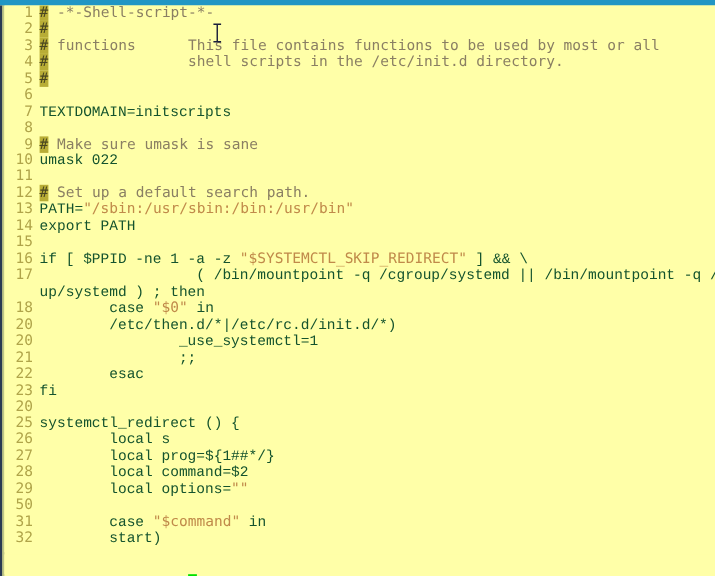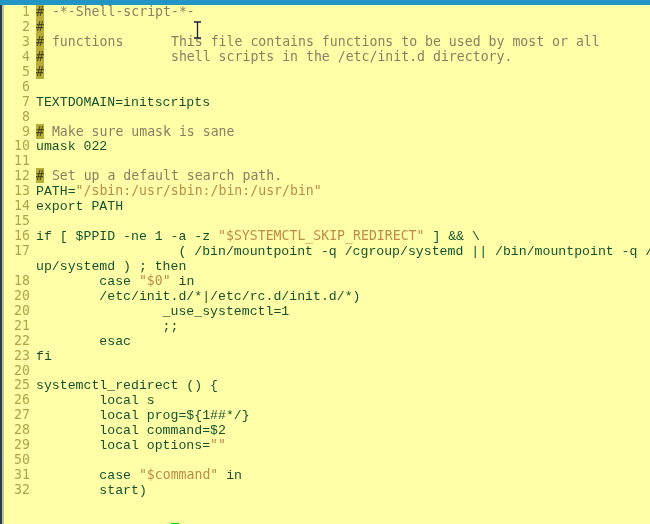--- a/index.html
+++ b/index.html
@@ -137,21 +137,21 @@
       <div class="line"><span class="lnum">10</span><span class="code">umask 022</span></div>
       <div class="line"><span class="lnum">11</span></div>
       <div class="line"><span class="lnum">12</span><span class="hl">#</span><span class="cm"> Set up a default search path.</span></div>
       <div class="line"><span class="lnum">13</span><span class="code">PATH=</span><span class="str">"/sbin:/usr/sbin:/bin:/usr/bin"</span></div>
       <div class="line"><span class="lnum">14</span><span class="code">export PATH</span></div>
       <div class="line"><span class="lnum">15</span></div>
       <div class="line"><span class="lnum">16</span><span class="code">if [ $PPID -ne 1 -a -z </span><span class="str">"$SYSTEMCTL_SKIP_REDIRECT"</span><span class="code"> ] &amp;&amp; \</span></div>
       <div class="line"><span class="lnum">17</span><span class="code">                  ( /bin/mountpoint -q /cgroup/systemd || /bin/mountpoint -q /sys/fs/cgro</span></div>
       <div class="line"><span class="lnum blank"></span><span class="code">up/systemd ) ; then</span></div>
       <div class="line"><span class="lnum">18</span><span class="code">        case </span><span class="str">"$0"</span><span class="code"> in</span></div>
-      <div class="line"><span class="lnum">20</span><span class="code">        /etc/init.d/*|/etc/rc.d/init.d/*)</span></div>
+      <div class="line"><span class="lnum">20</span><span class="code">        /etc/then.d/*|/etc/rc.d/init.d/*)</span></div>
       <div class="line"><span class="lnum">20</span><span class="code">                _use_systemctl=1</span></div>
       <div class="line"><span class="lnum">21</span><span class="code">                ;;</span></div>
       <div class="line"><span class="lnum">22</span><span class="code">        esac</span></div>
       <div class="line"><span class="lnum">23</span><span class="code">fi</span></div>
       <div class="line"><span class="lnum">20</span></div>
       <div class="line"><span class="lnum">25</span><span class="code">systemctl_redirect () {</span></div>
       <div class="line"><span class="lnum">26</span><span class="code">        local s</span></div>
       <div class="line"><span class="lnum">27</span><span class="code">        local prog=${1##*/}</span></div>
       <div class="line"><span class="lnum">28</span><span class="code">        local command=$2</span></div>
       <div class="line"><span class="lnum">29</span><span class="code">        local options=</span><span class="str">""</span></div>

